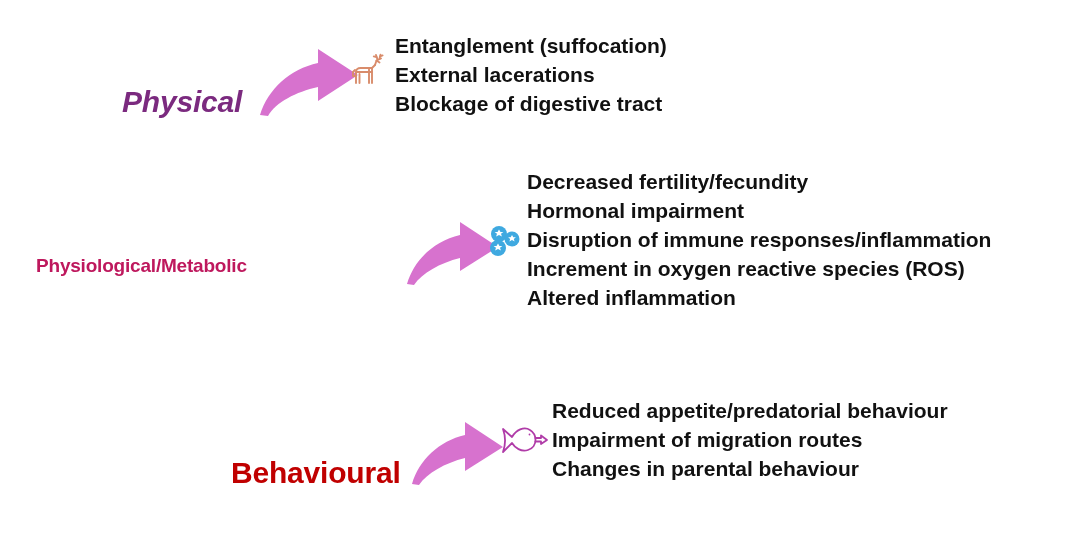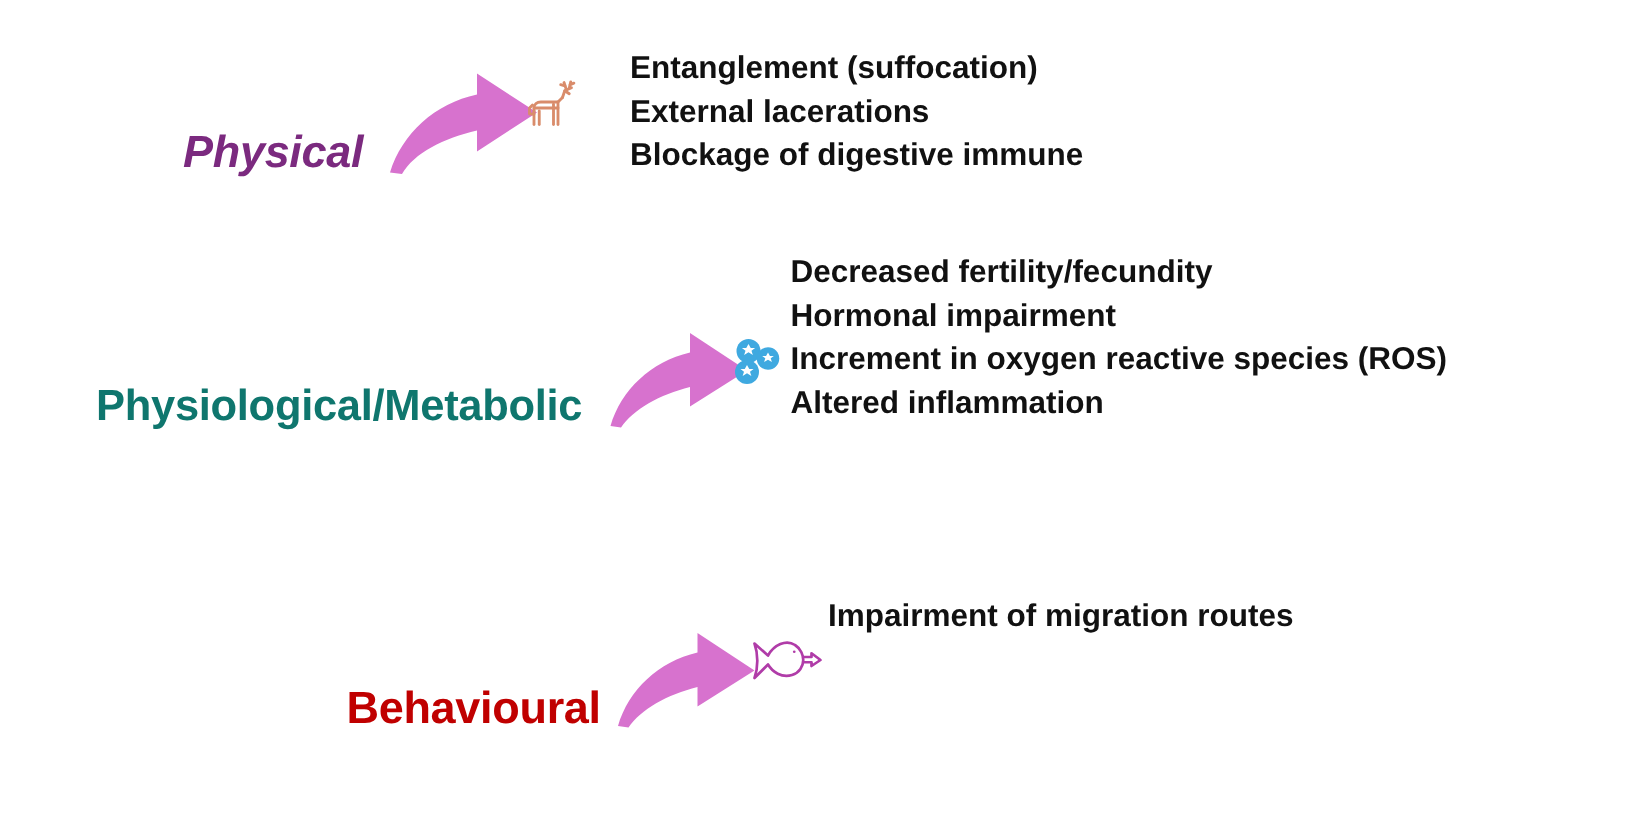--- a/index.html
+++ b/index.html
@@ -30,23 +30,22 @@
   .cat-physical {
     left: 122px;
     top: 85px;
     font-size: 30px;
     color: #7B2A7F;
     font-style: italic;
   }
   .cat-physio {
     left: 36px;
     top: 255px;
-    font-size: 29px;
-    color: #0f766e;
-    margin-left: 28px;
+    font-size: 19px;
+    color: #be185d;
   }
   .cat-behav {
     left: 231px;
     top: 456px;
     font-size: 30px;
     color: #C00000;
     text-align: center;
   }
 
   
@@ -67,21 +66,21 @@
   .items {
     position: absolute;
     color: #111111;
     font-weight: bold;
     font-size: 21px;
     line-height: 29px;
     white-space: nowrap;
   }
   .items .line { display: block; }
 
-  .items-physical { left: 395px; top: 31px; margin-left: 25px; }
+  .items-physical { left: 395px; top: 31px; }
   .items-physio   { left: 527px; top: 167px; }
   .items-behav    { left: 552px; top: 396px; }
 </style>
 </head>
 <body>
 
 <div id="canvas">
 
   <div class="group">
 
@@ -114,21 +113,21 @@
           <path d="M28.6 5.2 L25.8 4.4"></path>
           <path d="M31.5 6.8 L32.5 2.6"></path>
           <path d="M32.1 4.4 L34.6 3.4"></path>
         </g>
       </svg>
     </div>
 
     <div class="items items-physical">
       <span class="line">Entanglement (suffocation)</span>
       <span class="line">External lacerations</span>
-      <span class="line">Blockage of digestive immune</span>
+      <span class="line">Blockage of digestive tract</span>
     </div>
   </div>
 
   <div class="group">
 
     <div class="cat-label cat-physio">Physiological/Metabolic</div>
 
     <div class="arrow" style="left:405px; top:218px;">
       <svg width="96" height="68" viewBox="0 0 96 68" aria-hidden="true">
         <path d="M2 66 C 9 42, 29 23, 55 17 L 55 4 L 93 29 L 55 53 L 55 40
@@ -147,20 +146,21 @@
             <path d="M26 10 l1.3 2.3 h2.6 l-2.1 1.6 0.8 2.5 -2.6 -1.5 -2.6 1.5 0.8 -2.5 -2.1 -1.6 h2.6 z"></path>
             <path d="M12 18.4 l1.5 2.6 h2.9 l-2.4 1.8 0.9 2.8 -2.9 -1.7 -2.9 1.7 0.9 -2.8 -2.4 -1.8 h2.9 z"></path>
           </g>
         </g>
       </svg>
     </div>
 
     <div class="items items-physio">
       <span class="line">Decreased fertility/fecundity</span>
       <span class="line">Hormonal impairment</span>
+      <span class="line">Disruption of immune responses/inflammation</span>
       <span class="line">Increment in oxygen reactive species (ROS)</span>
       <span class="line">Altered inflammation</span>
     </div>
   </div>
 
   <div class="group">
 
     <div class="cat-label cat-behav">Behavioural</div>
 
     <div class="arrow" style="left:410px; top:418px;">
@@ -179,17 +179,19 @@
                    C5.5 24, 5.5 15, 3 8 Z"></path>
 
           <path d="M35.5 17 L41 17 L41 14.5 L47 19 L41 23 L41 20.5 L35.5 20.5"></path>
 
           <circle cx="29.5" cy="13.5" r="0.9" fill="#B03CA8" stroke="none"></circle>
         </g>
       </svg>
     </div>
 
     <div class="items items-behav">
+      <span class="line">Reduced appetite/predatorial behaviour</span>
       <span class="line">Impairment of migration routes</span>
+      <span class="line">Changes in parental behaviour</span>
     </div>
   </div>
 
 </div>
 
 </body></html>

